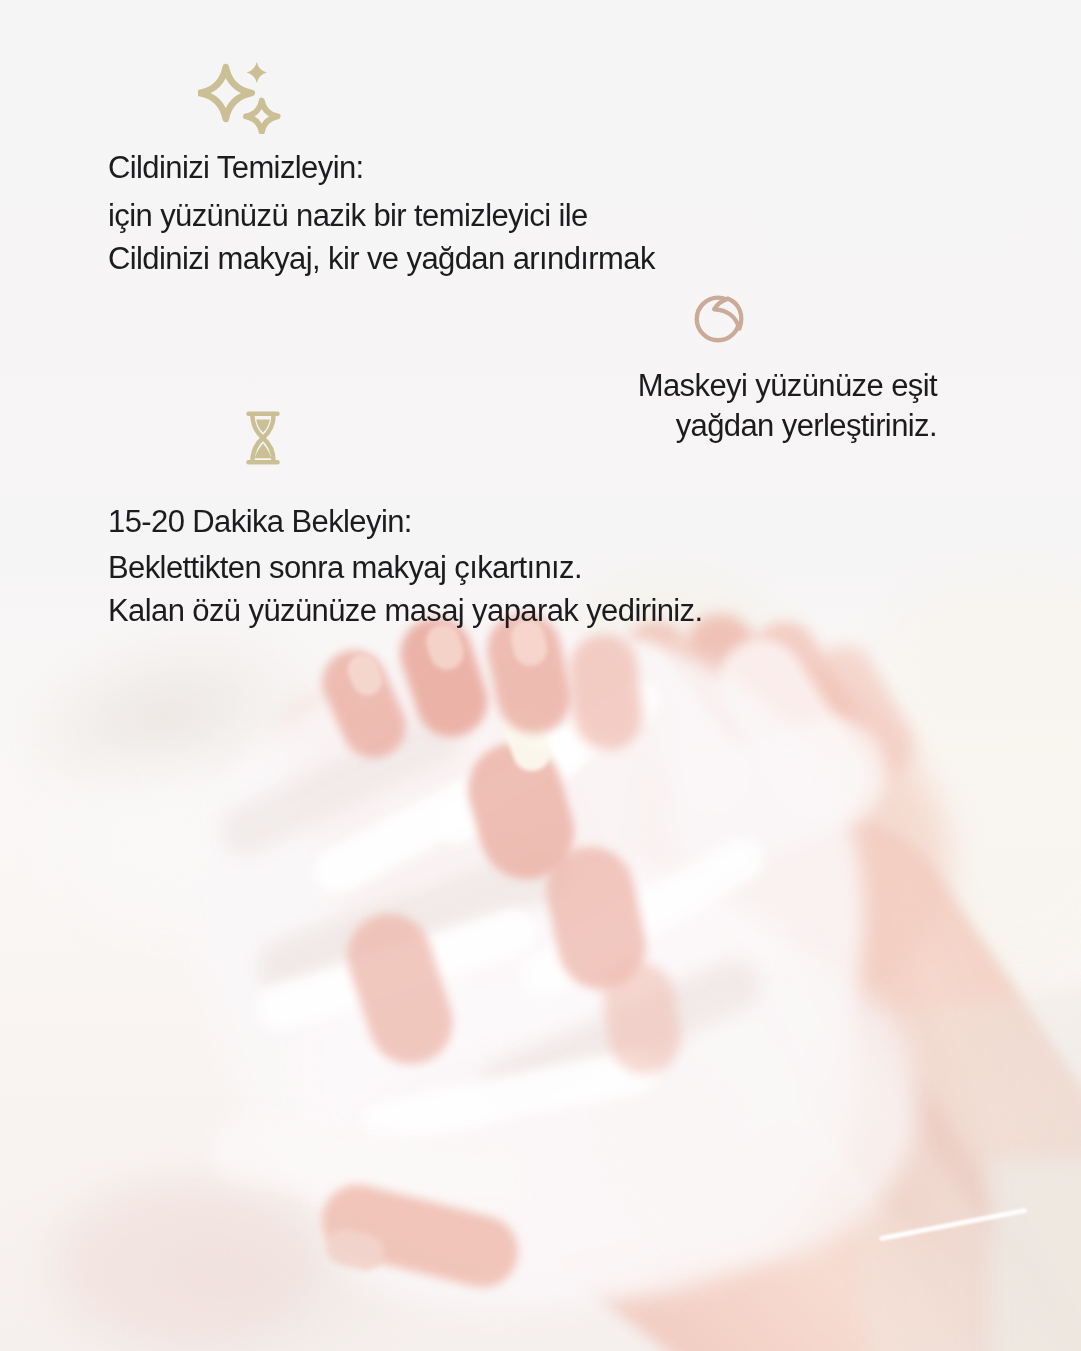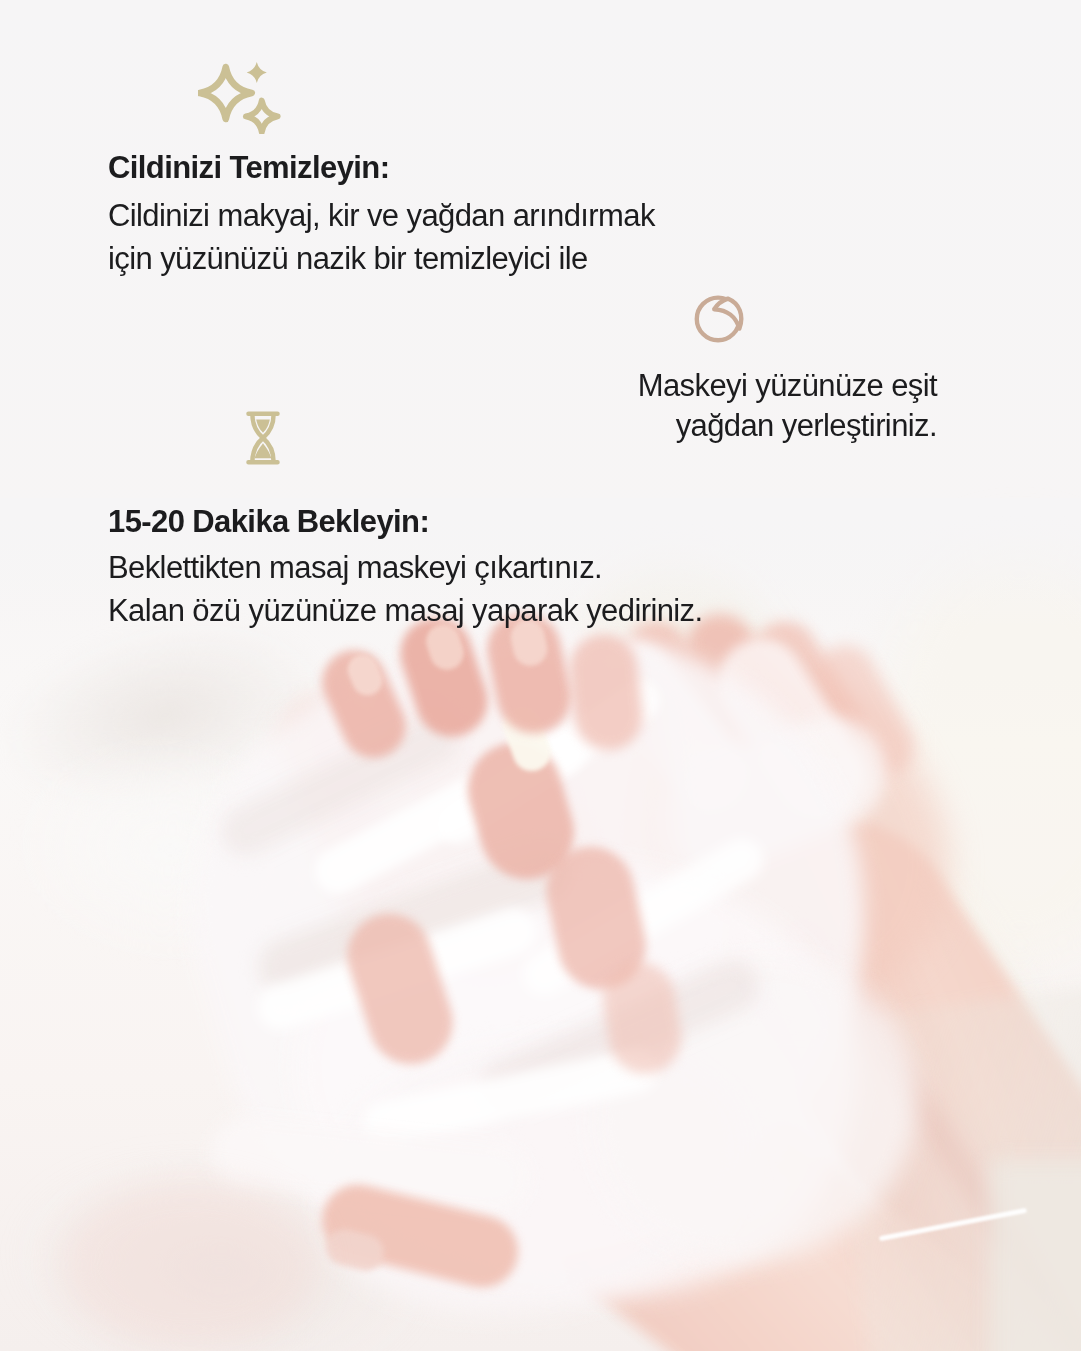--- a/index.html
+++ b/index.html
@@ -14,21 +14,21 @@
   .photo{
     position:absolute;inset:0;z-index:0;
     background:linear-gradient(180deg,#f6f5f6 0%,#f7f5f5 40%,#faf8f7 55%,#f9f4f2 80%,#f5efed 100%);
   }
   .b{position:absolute;}
   
   .content{position:absolute;inset:0;z-index:2;color:var(--text,#1c1c1e);}
   .icon{position:absolute;}
   .icon svg{display:block;width:100%;height:100%;}
   .step{position:absolute;}
-  .step h2{margin:0 0 8px;font-size:31px;font-weight:bold;line-height:36px;letter-spacing:-0.6px;}
+  .step h2{margin:0 0 8px;font-size:31px;font-weight:normal;line-height:36px;letter-spacing:-0.6px;}
   .step p{margin:0;font-size:31px;font-weight:normal;line-height:43px;letter-spacing:-0.6px;}
   .icon-sparkles{left:198px;top:62px;width:84px;height:72px;}
   .step-1{left:108px;top:150px;}
   .icon-peel{left:690px;top:285px;width:62px;height:62px;}
   .step-2{right:144px;top:366px;text-align:right;}
   .step-2 h2{margin-bottom:4px;}
   .step-2 p{line-height:40px;}
   .icon-hourglass{left:232px;top:406px;width:62px;height:64px;}
   .step-3{left:108px;top:504px;}
   .step-3 h2{margin-bottom:6px;}
@@ -115,22 +115,22 @@
     <div class="icon icon-sparkles">
       <svg viewBox="0 0 100 86" aria-hidden="true">
         <path class="gold-stroke" stroke-width="8" stroke-linejoin="round" d="M33,6 Q38,32 64,37 Q38,42 33,68 Q28,42 2,37 Q28,32 33,6 Z"></path>
         <path class="gold-fill" d="M70,0 Q72.5,10 82,12.5 Q72.5,15 70,25 Q67.5,15 58,12.5 Q67.5,10 70,0 Z"></path>
         <path class="gold-stroke" stroke-width="7" stroke-linejoin="round" d="M76,46 Q79,62 95,65 Q79,68 76,84 Q73,68 57,65 Q73,62 76,46 Z"></path>
       </svg>
     </div>
 
     <section class="step step-1">
       <h2>Cildinizi Temizleyin:</h2>
+      <p>için yüzünüzü nazik bir temizleyici ile</p>
       <p>Cildinizi makyaj, kir ve yağdan arındırmak</p>
-      <p>için yüzünüzü nazik bir temizleyici ile</p>
     </section>
 
     <div class="icon icon-peel">
       <svg viewBox="0 0 64 64" aria-hidden="true">
         <circle class="rose-stroke" stroke-width="4.5" cx="29" cy="35" r="22"></circle>
         <path class="rose-flap" stroke-width="4.5" stroke-linejoin="round" d="M39,14 C51,19 56,31 51,45 C47,32 39,26 25,25 C28,20 33,16 39,14 Z"></path>
       </svg>
     </div>
 
     <section class="step step-2">
@@ -141,18 +141,18 @@
     <div class="icon icon-hourglass">
       <svg viewBox="0 0 64 64" aria-hidden="true">
         <path class="gold-stroke" stroke-width="4.6" stroke-linecap="round" d="M17,7 L47,7 M17,57 L47,57 M21,7 C21,20 26,27 32,32 C26,37 21,44 21,57 M43,7 C43,20 38,27 32,32 C38,37 43,44 43,57"></path>
         <path class="gold-fill" d="M25,13 L39,13 C37.5,21 34,24.5 32,26.5 C30,24.5 26.5,21 25,13 Z"></path>
         <path class="gold-fill" d="M32,37.5 C34.5,41 39.5,47.5 40.5,53 L23.5,53 C24.5,47.5 29.5,41 32,37.5 Z"></path>
       </svg>
     </div>
 
     <section class="step step-3">
       <h2>15-20 Dakika Bekleyin:</h2>
-      <p>Beklettikten masaj maskeyi çıkartınız.</p>
+      <p>Beklettikten sonra makyaj çıkartınız.</p>
       <p>Kalan özü yüzünüze masaj yaparak yediriniz.</p>
     </section>
 
   </div>
 </div>
 
 </body></html>

